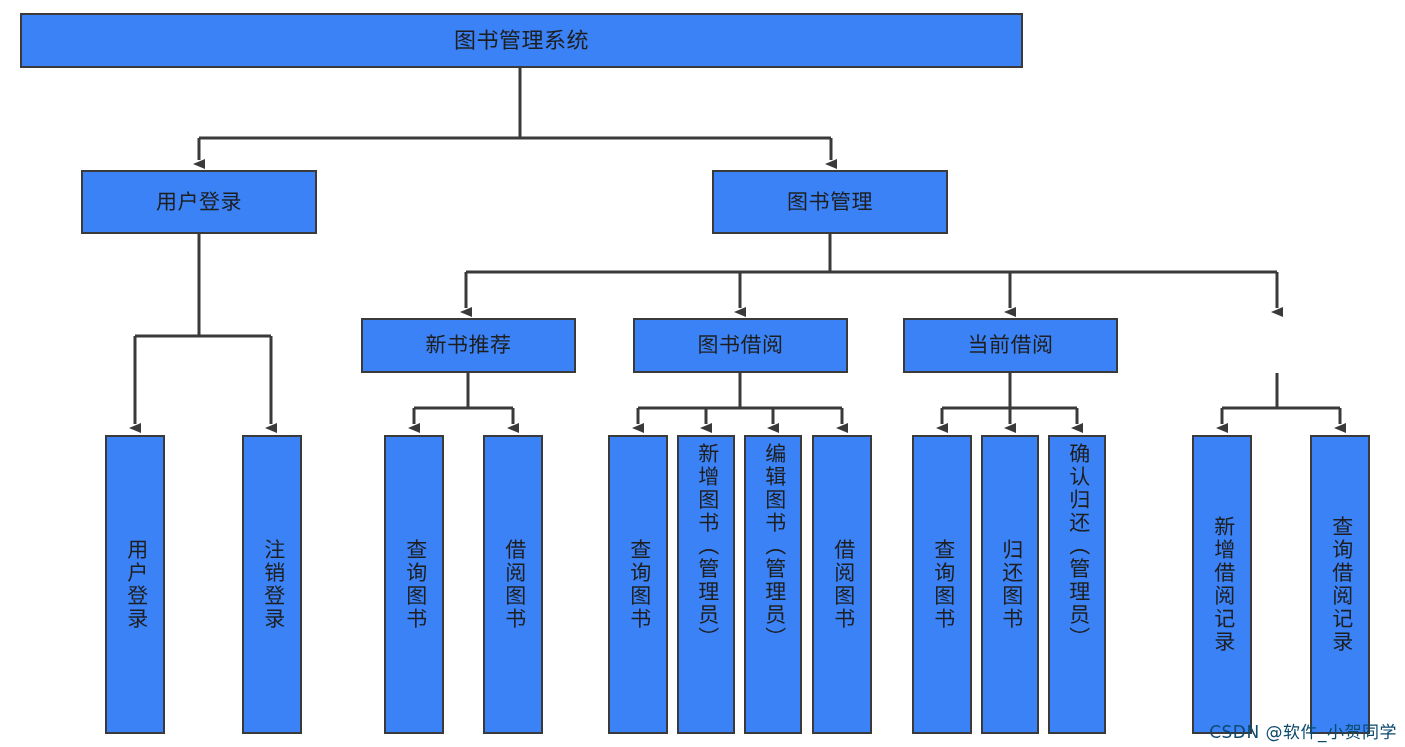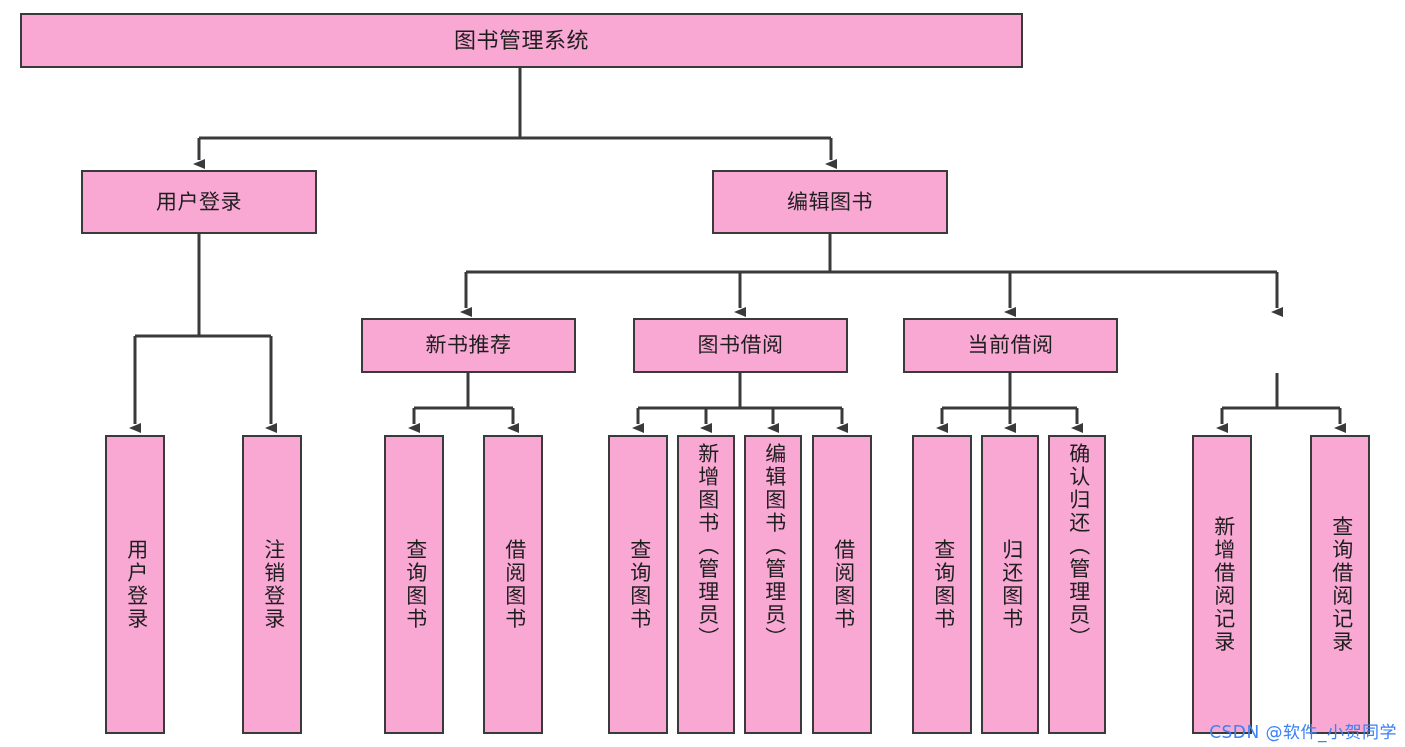--- a/index.html
+++ b/index.html
@@ -24,21 +24,21 @@
     position: absolute;
     left: 0;
     top: 0;
     width: 1405px;
     height: 747px;
   }
   
   .node {
     position: absolute;
     box-sizing: border-box;
-    background: #f9a8d4;
+    background: #3b82f6;
     border: 2px solid #3a3a3a;
     display: flex;
     align-items: center;
     justify-content: center;
     z-index: 2;
   }
   .node .label {
     font-size: 21px;
     line-height: 1.18;
     letter-spacing: 0.5px;
@@ -65,21 +65,21 @@
   .node.leaf.centered {
     align-items: center;
     padding-top: 0;
   }
   
   #watermark {
     position: absolute;
     right: 8px;
     bottom: 4px;
     font-size: 17px;
-    color: #3b82f6;
+    color: #0c4a6e;
     white-space: nowrap;
     z-index: 3;
     letter-spacing: 0.5px;
   }
 </style>
 </head>
 <body>
 
 <div id="canvas">
 
@@ -135,21 +135,21 @@
   </svg>
 
   <div class="node root" style="left:20px; top:13px; width:1003px; height:55px;">
     <span class="label">图书管理系统</span>
   </div>
 
   <div class="node" style="left:81px; top:170px; width:236px; height:64px;">
     <span class="label">用户登录</span>
   </div>
   <div class="node" style="left:712px; top:170px; width:236px; height:64px;">
-    <span class="label">编辑图书</span>
+    <span class="label">图书管理</span>
   </div>
 
   <div class="node" style="left:633px; top:318px; width:215px; height:55px;">
     <span class="label">图书借阅</span>
   </div>
   <div class="node" style="left:361px; top:318px; width:215px; height:55px;">
     <span class="label">新书推荐</span>
   </div>
   <div class="node" style="left:903px; top:318px; width:215px; height:55px;text-align:right;">
     <span class="label">当前借阅</span>

